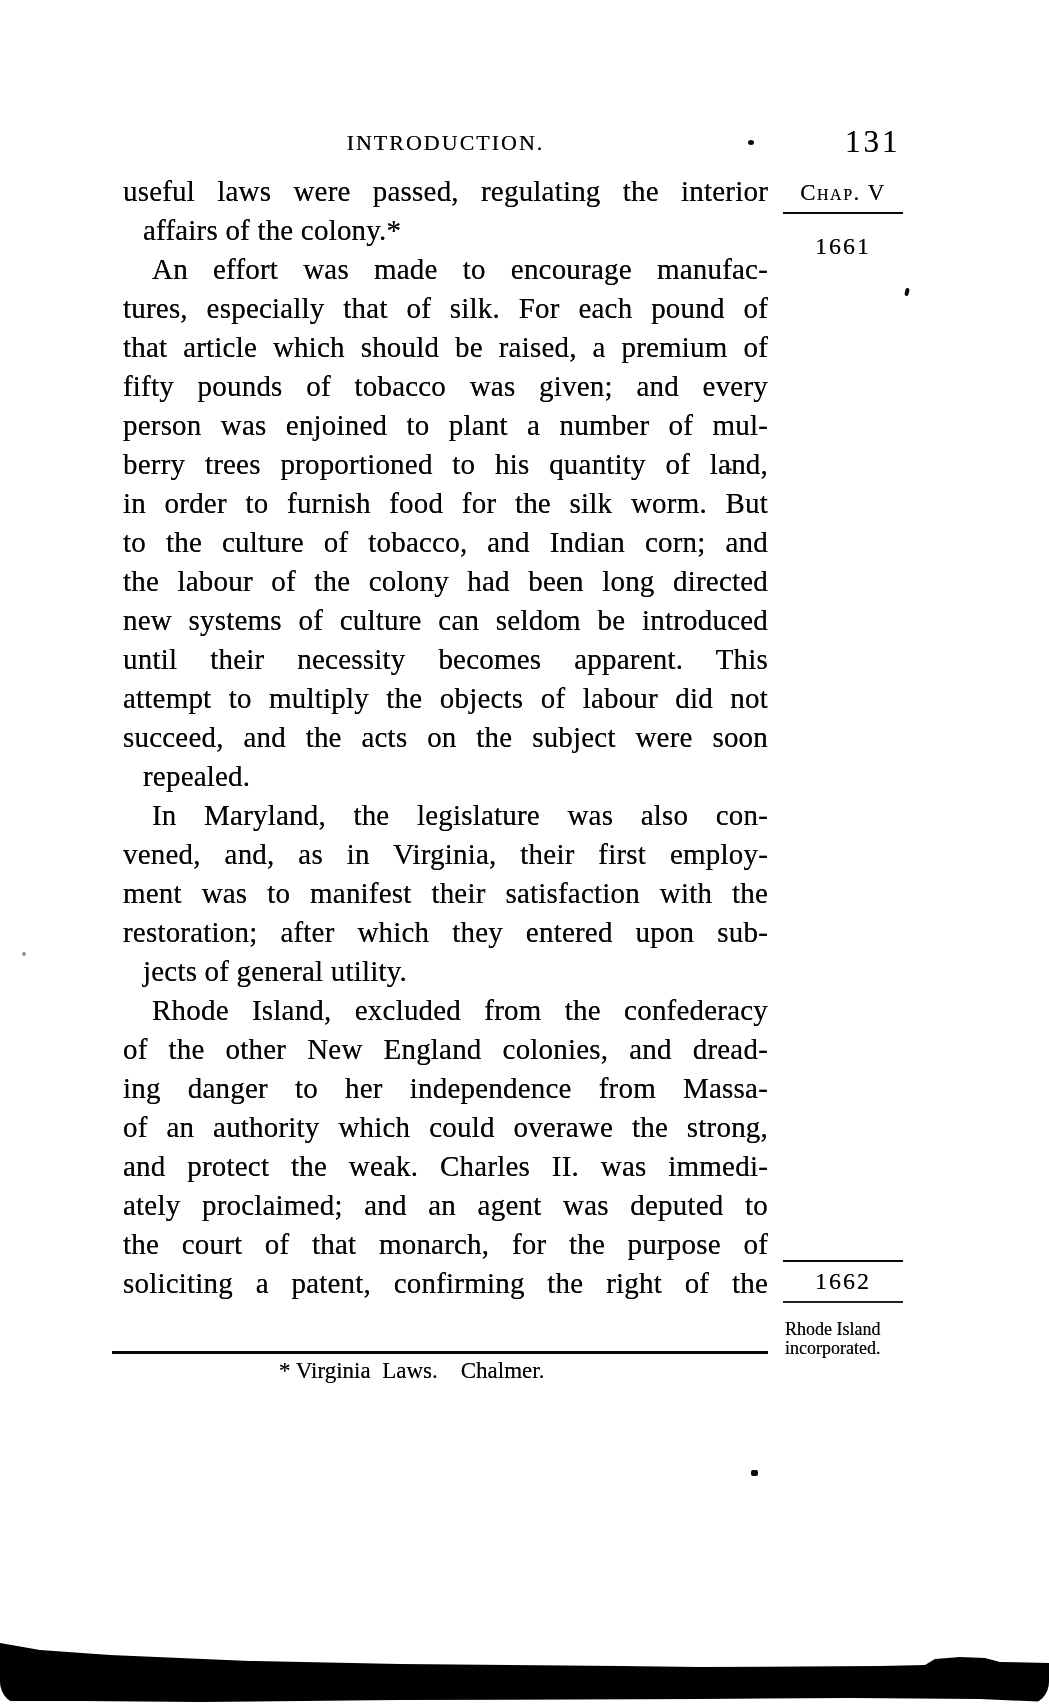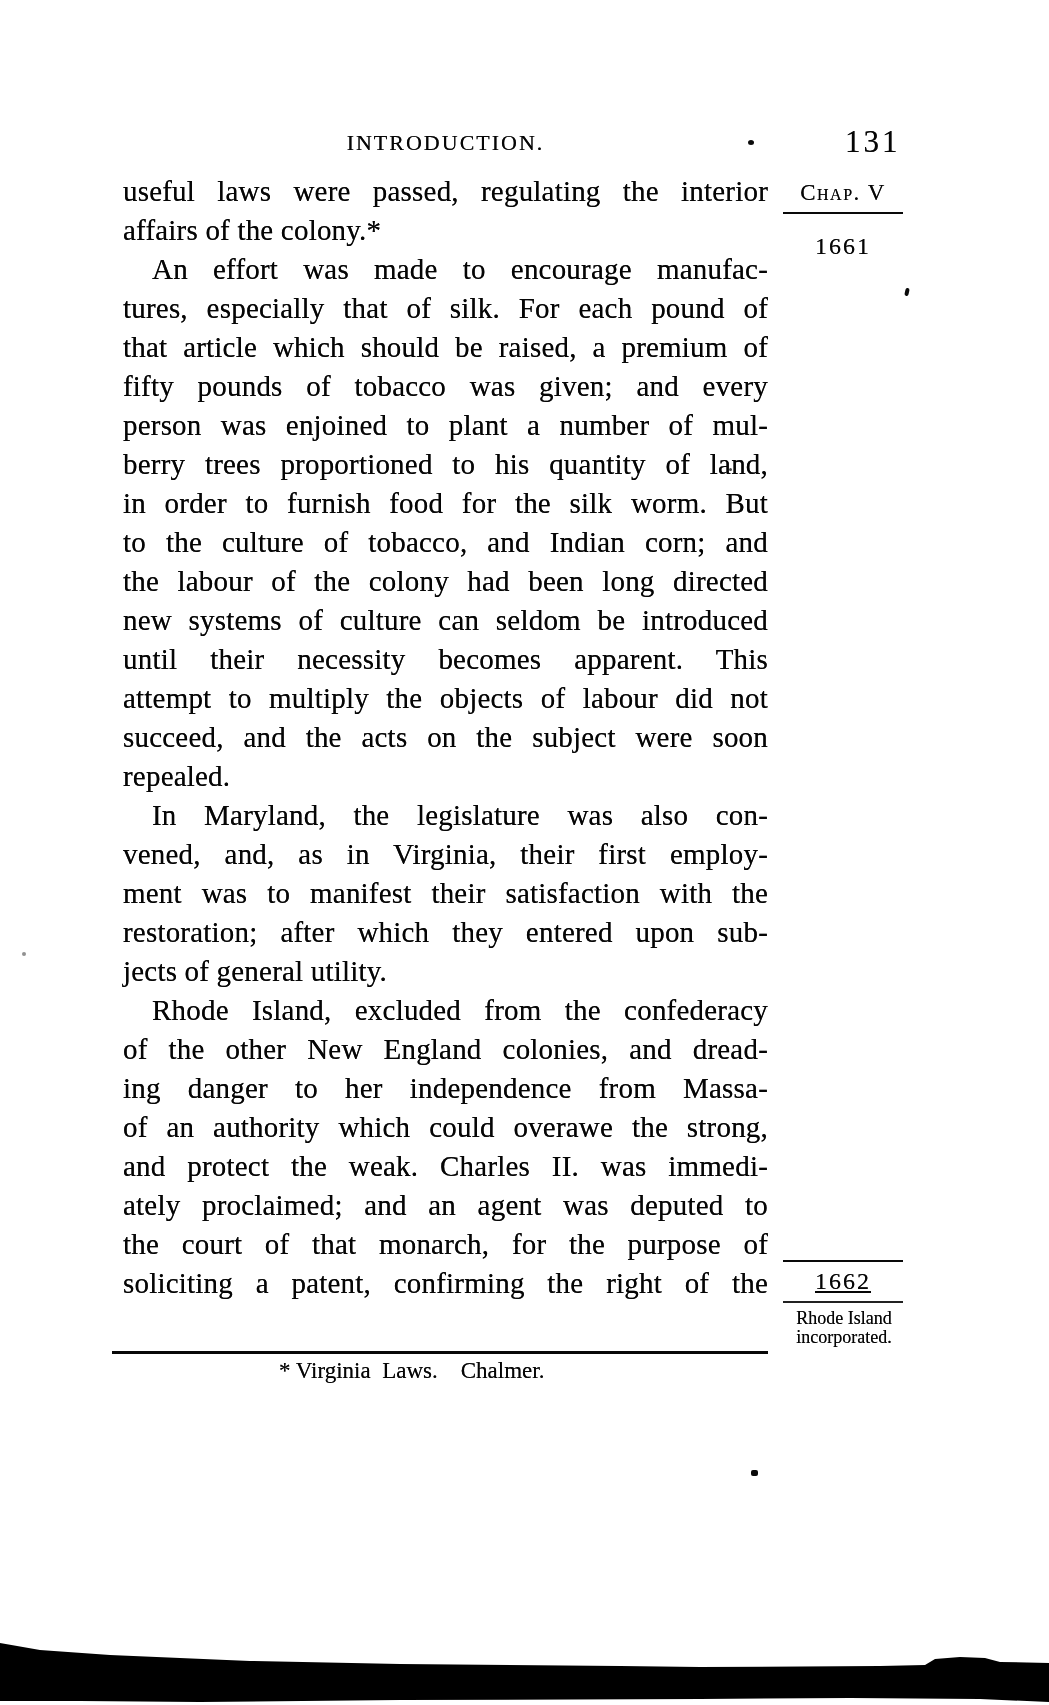--- a/index.html
+++ b/index.html
@@ -8,20 +8,21 @@
     background: #ffffff;
   }
   #page {
     position: relative;
     width: 1049px;
     height: 1705px;
     background: #ffffff;
     overflow: hidden;
     font-family: "Liberation Serif", serif;
     color: #050505;
+    border-radius: 23px;
   }
 
   
   .running-title {
     position: absolute;
     left: 123px;
     top: 130px;
     width: 645px;
     text-align: center;
     font-size: 22px;
@@ -48,21 +49,21 @@
     line-height: 39px;
     letter-spacing: 0.2px;
     text-shadow: 0 0 0.6px rgba(0,0,0,0.75);
   }
   .line {
     height: 39px;
     text-align: justify;
     text-align-last: justify;
     overflow: visible;
   }
-  .line.end { text-align-last: left; }
+  .line.end { text-align-last: left; margin-left: 20px; }
   .line.indent { text-indent: 29px; }
 
   
   .margin-block {
     position: absolute;
     left: 783px;
     width: 120px;
     text-align: center;
     text-shadow: 0 0 0.5px rgba(0,0,0,0.7);
   }
@@ -79,26 +80,26 @@
     background: #090909;
     border: 0;
     margin: 6px 0 0 0;
   }
   .margin-rule.thin { height: 2px; opacity: 0.9; }
   .margin-year {
     font-size: 24px;
     letter-spacing: 2px;
     margin-top: 19px;
   }
-  .margin-bottom-block .margin-year { margin: 6px 0 5px 0; text-decoration: underline; }
+  .margin-bottom-block .margin-year { margin: 6px 0 5px 0; }
   .margin-note-text {
-    margin-top: 6px;
+    margin-top: 17px;
     font-size: 18px;
     line-height: 19px;
-    text-align: center;
+    text-align: left;
     padding-left: 2px;
     white-space: nowrap;
   }
 
   
   .footnote-rule {
     position: absolute;
     left: 112px;
     top: 1351px;
     width: 656px;

